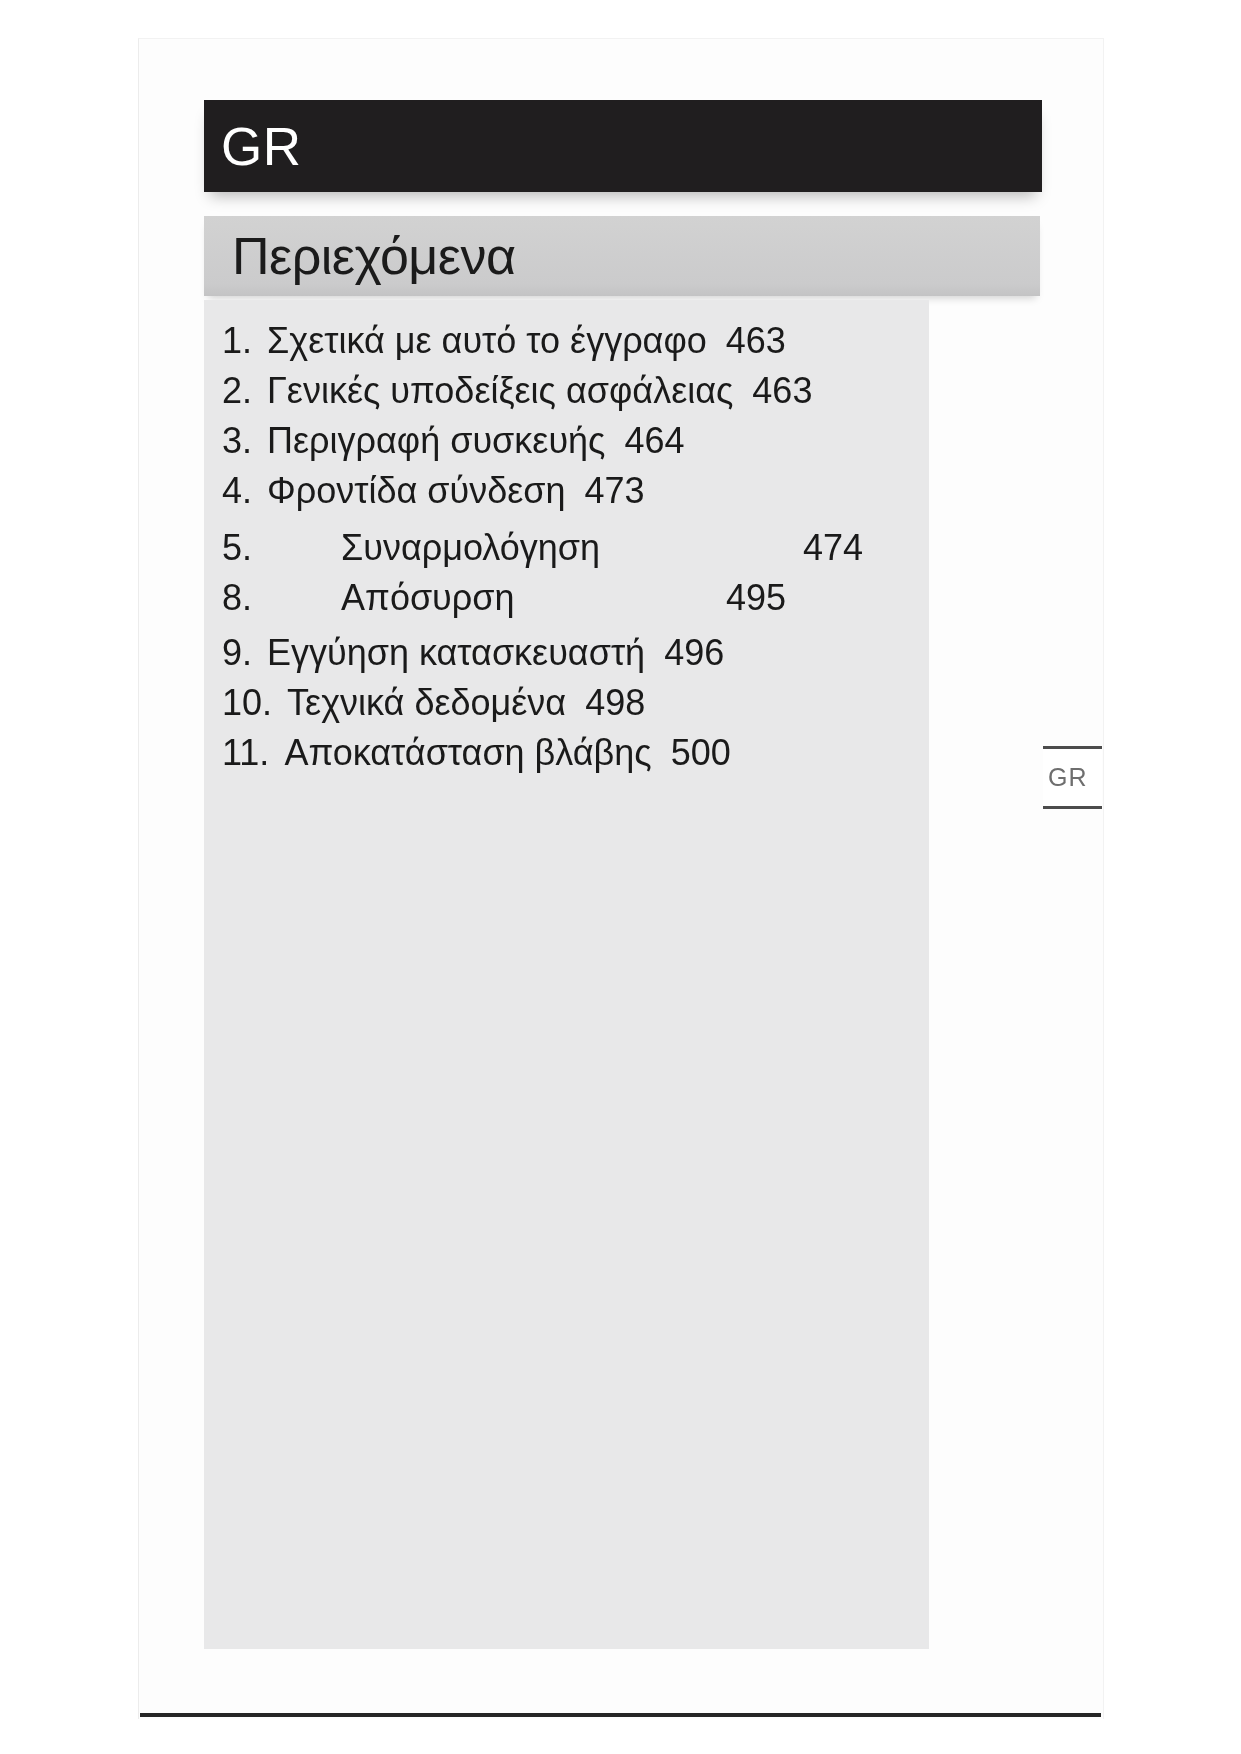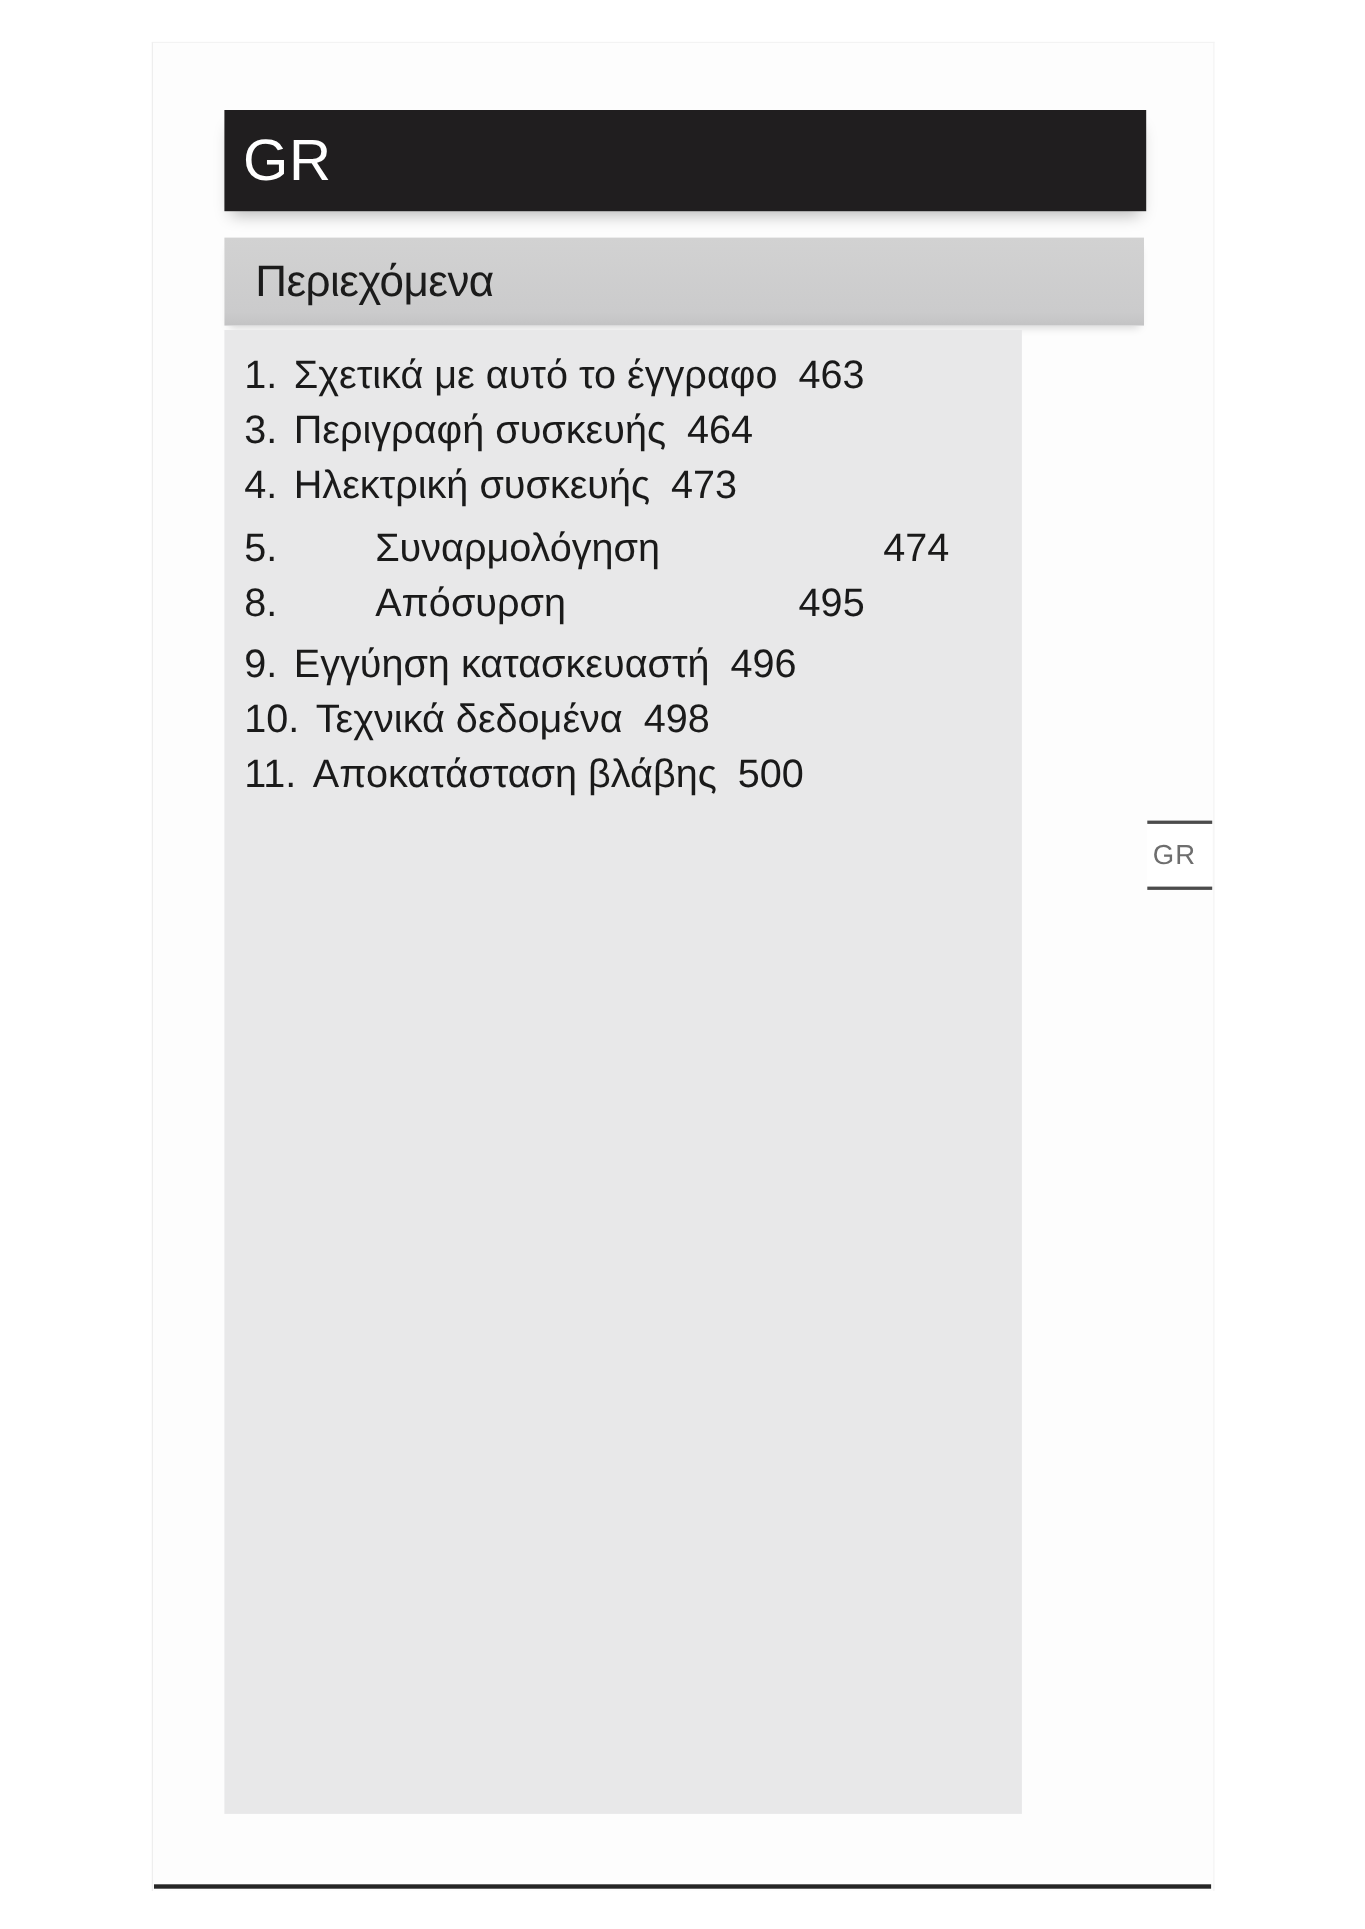--- a/index.html
+++ b/index.html
@@ -15,21 +15,21 @@
   .lang-bar{
     position:absolute;left:204px;top:100px;width:838px;height:92px;
     background:#201e1f;color:#ffffff;
     font-size:53px;letter-spacing:0.5px;
     display:flex;align-items:center;padding-left:17px;box-sizing:border-box;
     box-shadow:0 10px 14px -6px rgba(0,0,0,0.28);
   }
   .toc-titlebar{
     position:absolute;left:204px;top:216px;width:836px;height:80px;
     background:linear-gradient(180deg,#d2d2d2 0%,#cbcbcc 85%,#c3c3c4 100%);
-    color:#1b1b1b;font-size:40px;letter-spacing:-0.5px;
+    color:#1b1b1b;font-size:52px;letter-spacing:-0.5px;
     display:flex;align-items:center;padding-left:28px;box-sizing:border-box;
     box-shadow:0 6px 8px -4px rgba(0,0,0,0.18);
   }
   .toc-body{
     position:absolute;left:204px;top:300px;width:725px;height:1349px;
     background:#e8e8e9;box-sizing:border-box;
     padding:16px 0 0 18px;
     font-size:36px;
   }
   .toc-row{position:relative;height:50px;line-height:50px;white-space:nowrap;}
@@ -64,27 +64,30 @@
 <div class="toc-titlebar">
   <span>Περιεχόμενα</span>
 </div>
 
 <div class="toc-body">
 
   <div class="toc-row">
     <span class="toc-num">1.</span><span class="toc-title">Σχετικά με αυτό το έγγραφο</span><span class="toc-page">463</span>
   </div>
 
+  <div class="toc-row">
+    <span class="toc-num">2.</span><span class="toc-title">Γενικές υποδείξεις ασφάλειας</span><span class="toc-page">463</span>
+  </div>
 
   <div class="toc-row">
     <span class="toc-num">3.</span><span class="toc-title">Περιγραφή συσκευής</span><span class="toc-page">464</span>
   </div>
 
   <div class="toc-row">
-    <span class="toc-num">4.</span><span class="toc-title">Ηλεκτρική συσκευής</span><span class="toc-page">473</span>
+    <span class="toc-num">4.</span><span class="toc-title">Φροντίδα σύνδεση</span><span class="toc-page">473</span>
   </div>
 
   <div class="toc-row sp s5">
     <span class="toc-num">5.</span><span class="toc-title">Συναρμολόγηση</span><span class="toc-page">474</span>
   </div>
 
 
 
   <div class="toc-row sp s8">
     <span class="toc-num">8.</span><span class="toc-title">Απόσυρση</span><span class="toc-page">495</span>

